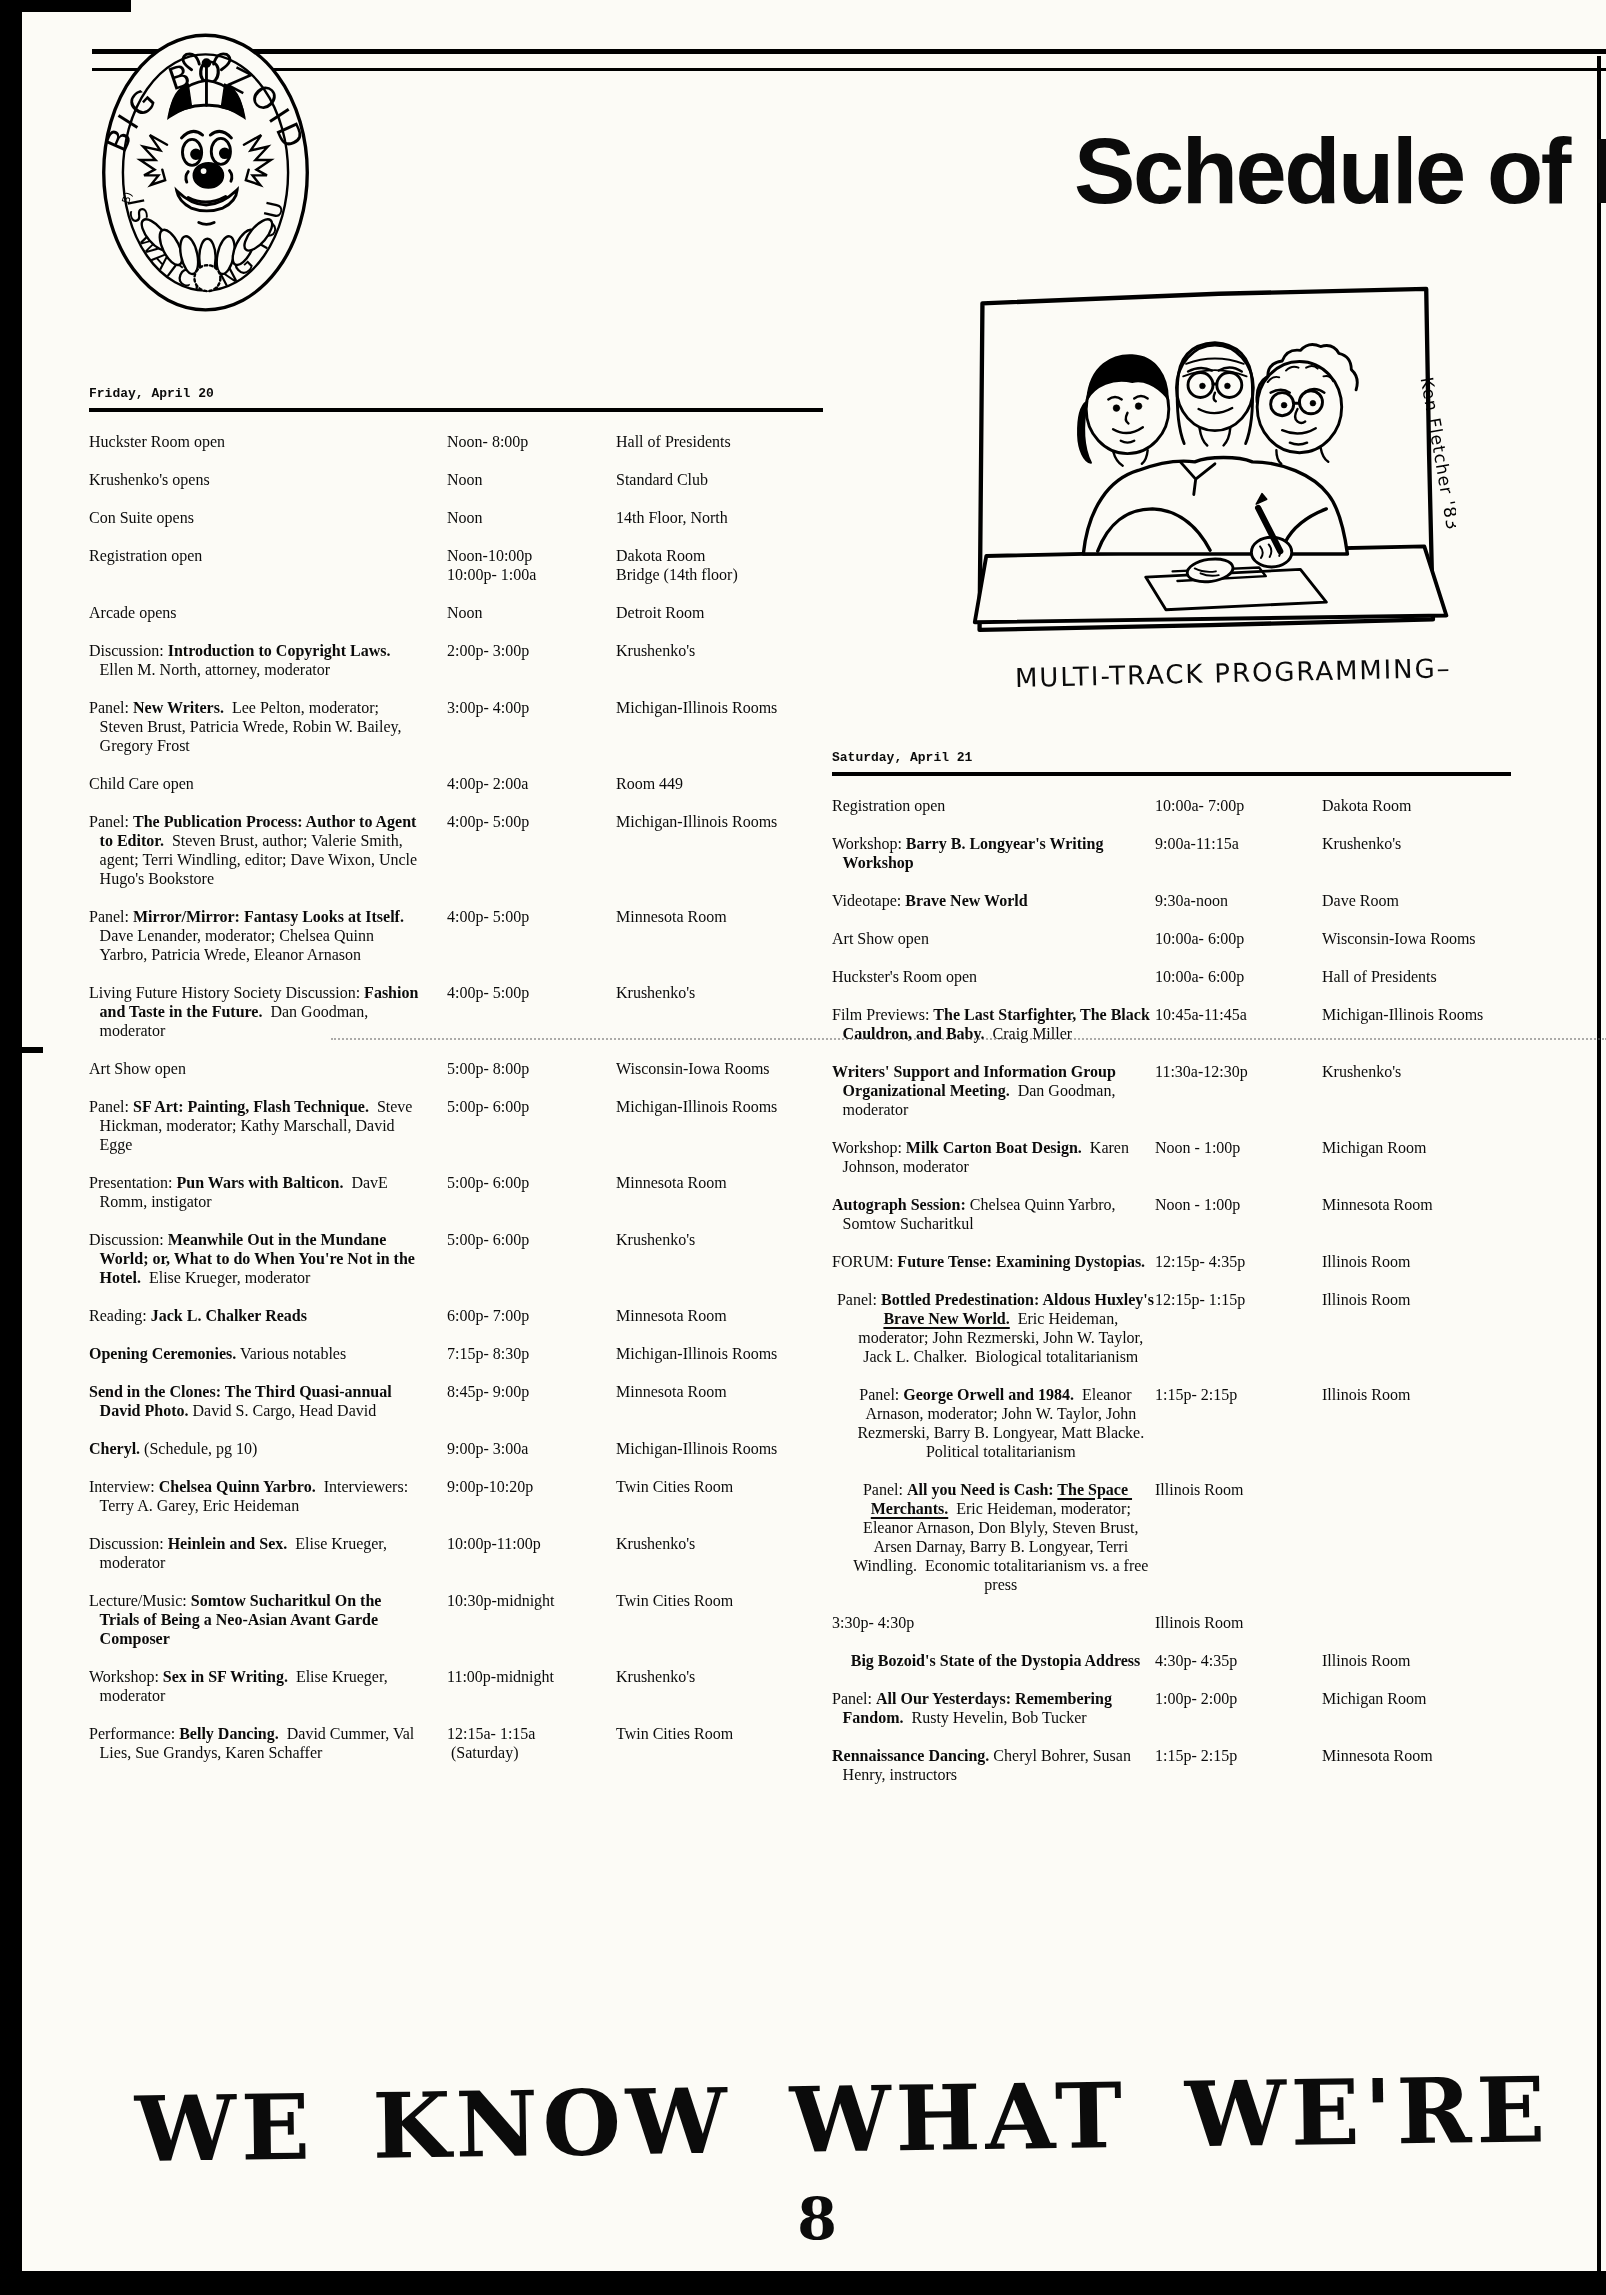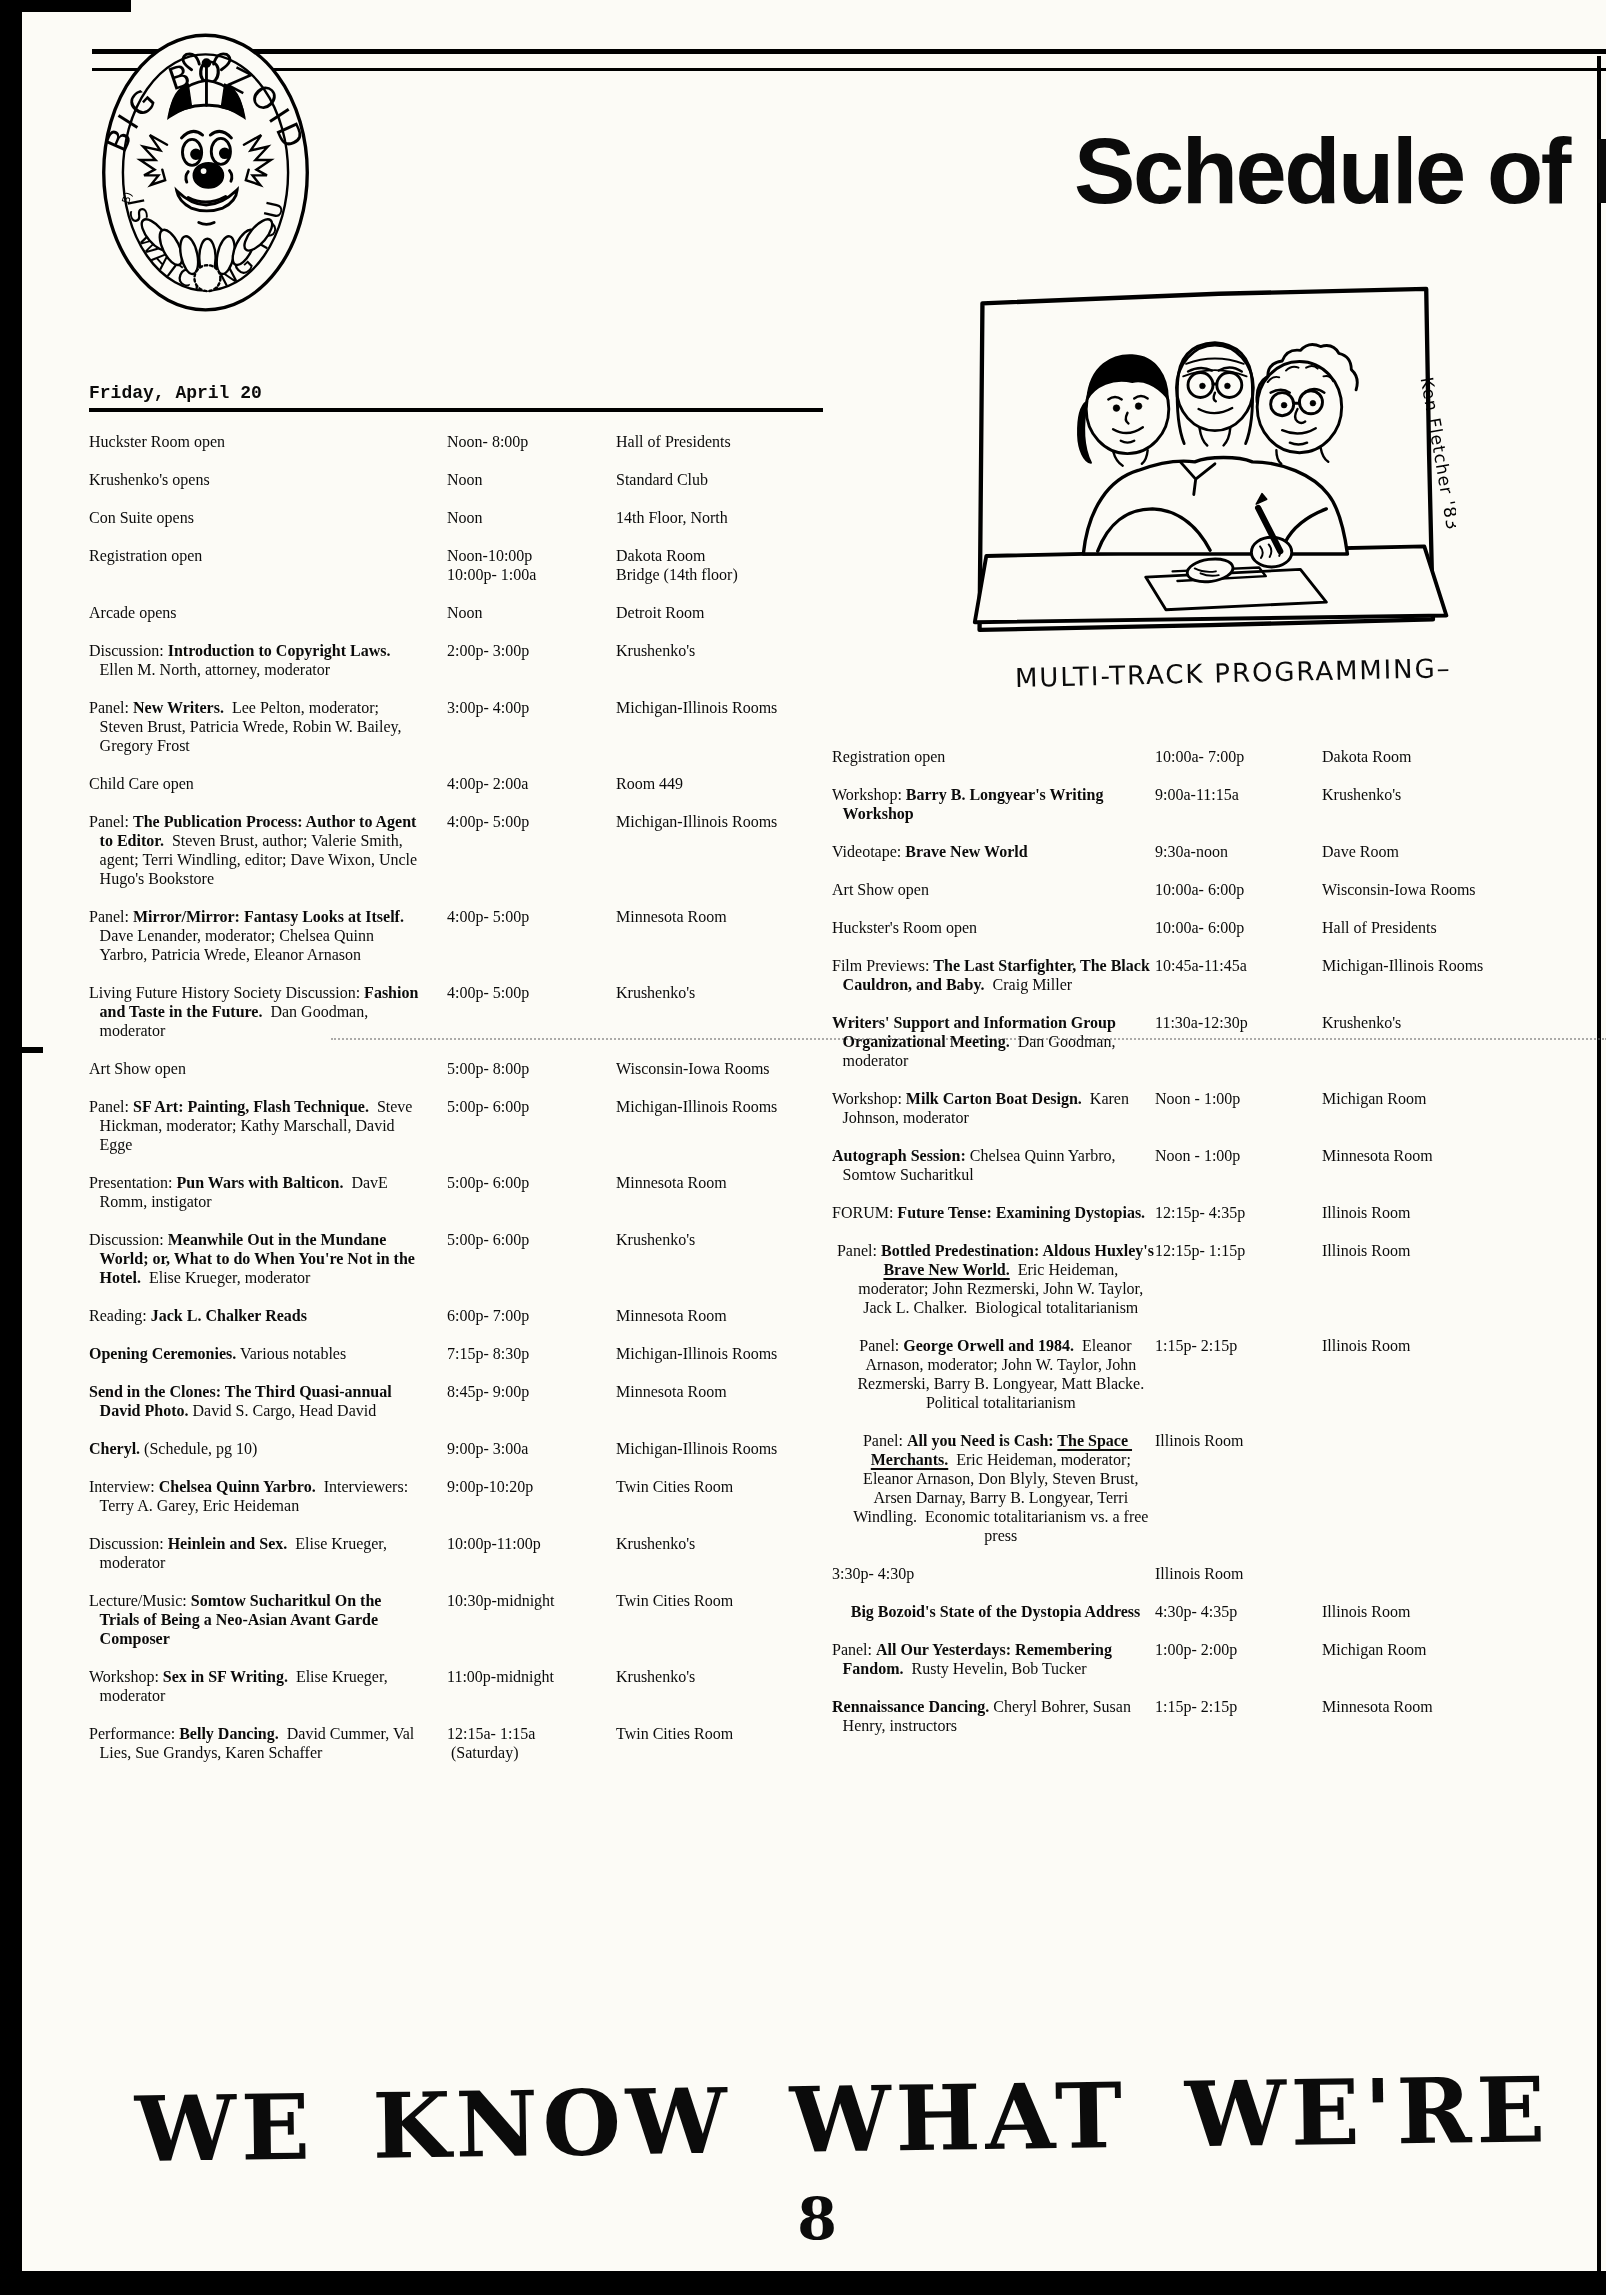--- a/index.html
+++ b/index.html
@@ -29,21 +29,21 @@
   .cartoon-caption{
     position:absolute;left:1015px;top:658px;
     font-family:"DejaVu Sans",sans-serif;font-size:26px;letter-spacing:1.9px;
     white-space:nowrap;transform:rotate(-1.3deg);
   }
   
   .day{position:absolute;font-size:16px;line-height:19px;}
   .day-fri{left:89px;top:383px;width:750px;}
   .day-sat{left:832px;top:747px;width:775px;}
   .day-heading{
-    font-weight:bold;font-size:18px;line-height:21px;
+    font-weight:bold;font-size:13px;line-height:21px;
     padding-bottom:3.8px;border-bottom:4.8px solid #000;margin-bottom:20px;
   }
   .day-fri .day-heading{width:734px;}
   .day-sat .day-heading{width:679px;}
   .event{display:grid;margin-bottom:19px;font-family:Liberation Serif, serif;}
   .day-fri .event{grid-template-columns:358px 169px 1fr;}
   .day-sat .event{grid-template-columns:323px 167px 1fr;}
   .ev-title{white-space:pre-wrap;max-width:321px;padding-left:10.6px;text-indent:-10.6px;}
   .day-sat .ev-title{max-width:313px;}
   .event.indent .ev-title{margin-left:4px;text-align:center;}
@@ -321,20 +321,21 @@
         <div class="event">
           <div class="ev-title"><span>Performance: </span><span class="b">Belly Dancing.</span><span>  David Cummer, Val Lies, Sue Grandys, Karen Schaffer</span></div>
           <div class="ev-time">12:15a- 1:15a
  (Saturday)</div>
           <div class="ev-room">Twin Cities Room</div>
         </div>
       </div>
   </div>
 
   <div class="day day-sat">
+    <div class="day-heading">Saturday, April 21</div>
     <div class="events">
         <div class="event">
           <div class="ev-title"><span>Registration open</span></div>
           <div class="ev-time">10:00a- 7:00p</div>
           <div class="ev-room">Dakota Room</div>
         </div>
         <div class="event">
           <div class="ev-title"><span>Workshop: </span><span class="b">Barry B. Longyear's Writing Workshop</span></div>
           <div class="ev-time">9:00a-11:15a</div>
           <div class="ev-room">Krushenko's</div>

